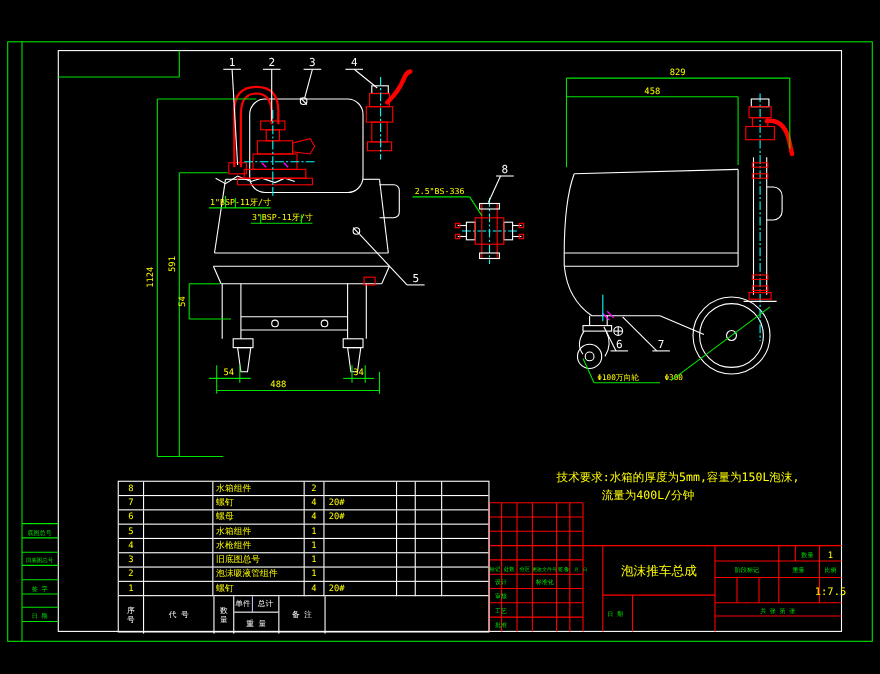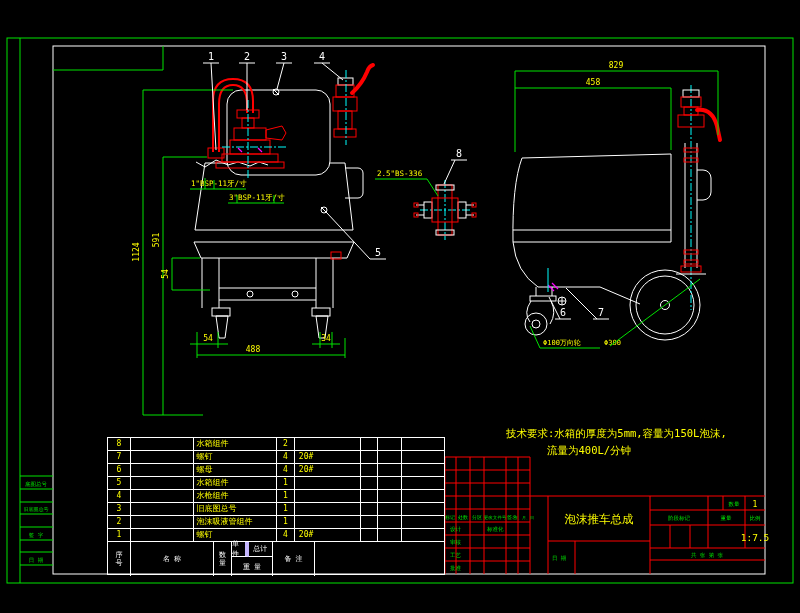--- a/index.html
+++ b/index.html
@@ -33,21 +33,21 @@
   .c.unit{width:17px;}
   .c.tot{width:24px;}
   .c.rem{width:42px;border-right:none;}
   #bhead{display:flex;height:34px;color:#fff;font-size:7px;}
   #bhead .hc{border-right:1px solid #fff;display:flex;align-items:center;justify-content:center;
              text-align:center;height:34px;}
   #bhead .stack{flex-direction:column;line-height:8px;}
   .wgrp{width:41px;display:flex;flex-direction:column;border-right:1px solid #fff;}
   .wtop{display:flex;height:15px;}
   .wtop div{display:flex;align-items:center;justify-content:center;border-bottom:1px solid #fff;}
-  .wu{width:17px;border-right:4px solid #c4b5fd;}
+  .wu{width:17px;border-right:1px solid #c4b5fd;}
   .wt{width:24px;}
   .wbot{height:19px;display:flex;align-items:center;justify-content:center;}
   .hc.rem2{width:42px;border-right:none;}
 </style>
 </head>
 <body>
 
 <div id="stage">
 
 <svg width="800" height="613" viewBox="0 0 800 613">
@@ -434,21 +434,21 @@
     <div class="c mat">20#</div>
     <div class="c unit"></div>
     <div class="c tot"></div>
     <div class="c rem"></div>
   </div>
   <div id="bhead">
     <div class="hc stack" style="width:23px">
       <span>序</span>
           <span>号</span>
     </div>
-    <div class="hc" style="width:83px">名  称</div>
+    <div class="hc" style="width:64px">代  号</div>
     <div class="hc stack" style="width:18px">
       <span>数</span>
           <span>量</span>
     </div>
     <div class="wgrp">
       <div class="wtop">
         <div class="wu">单件</div>
         <div class="wt">总计</div>
       </div>
       <div class="wbot">重  量</div>

